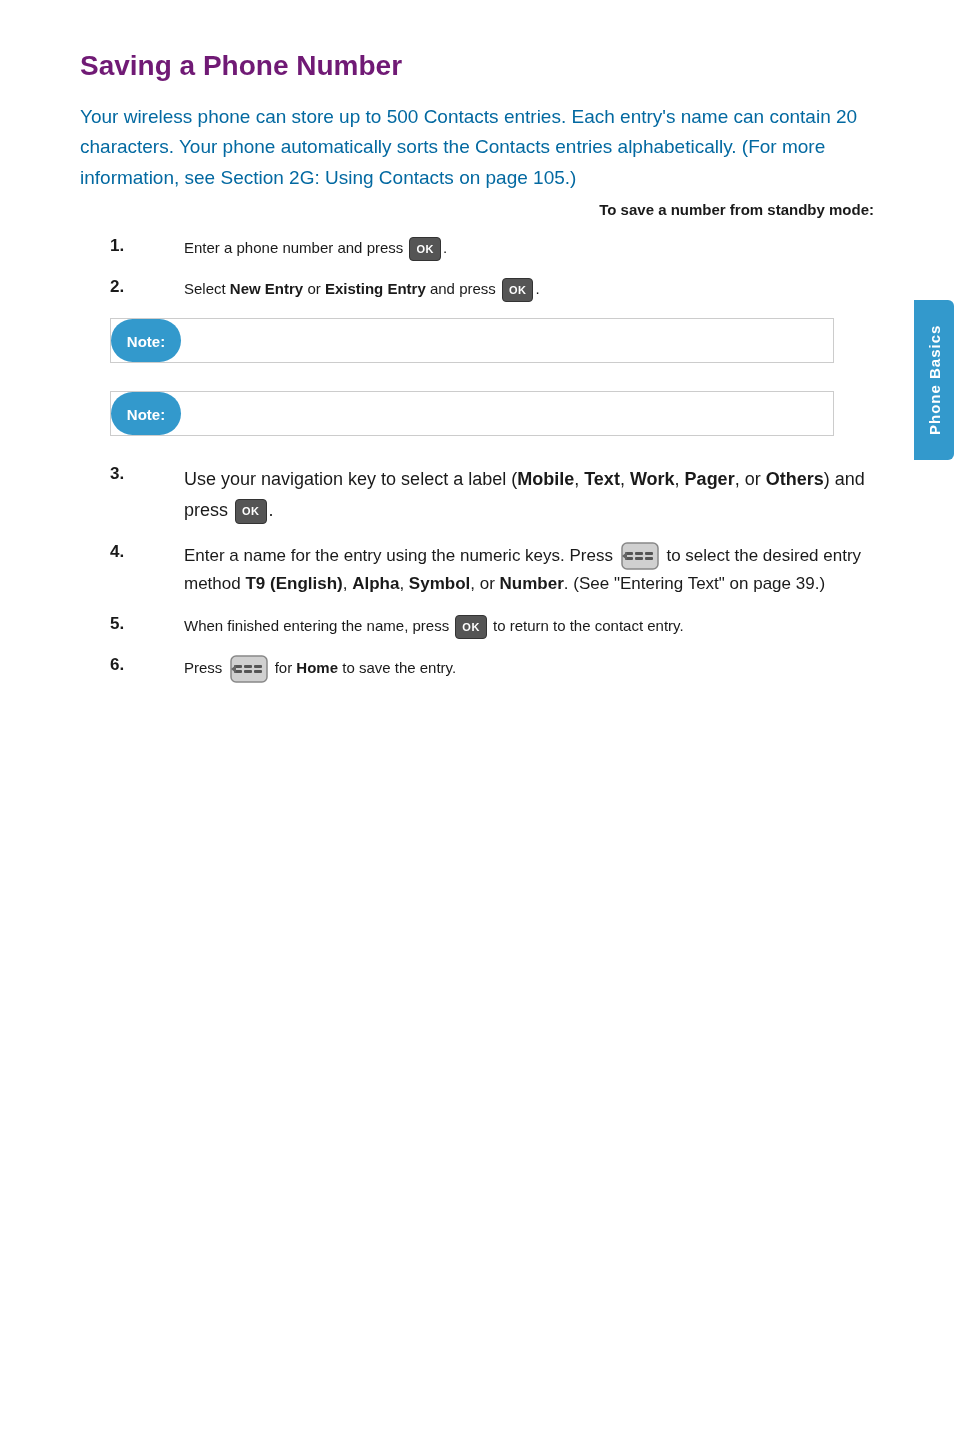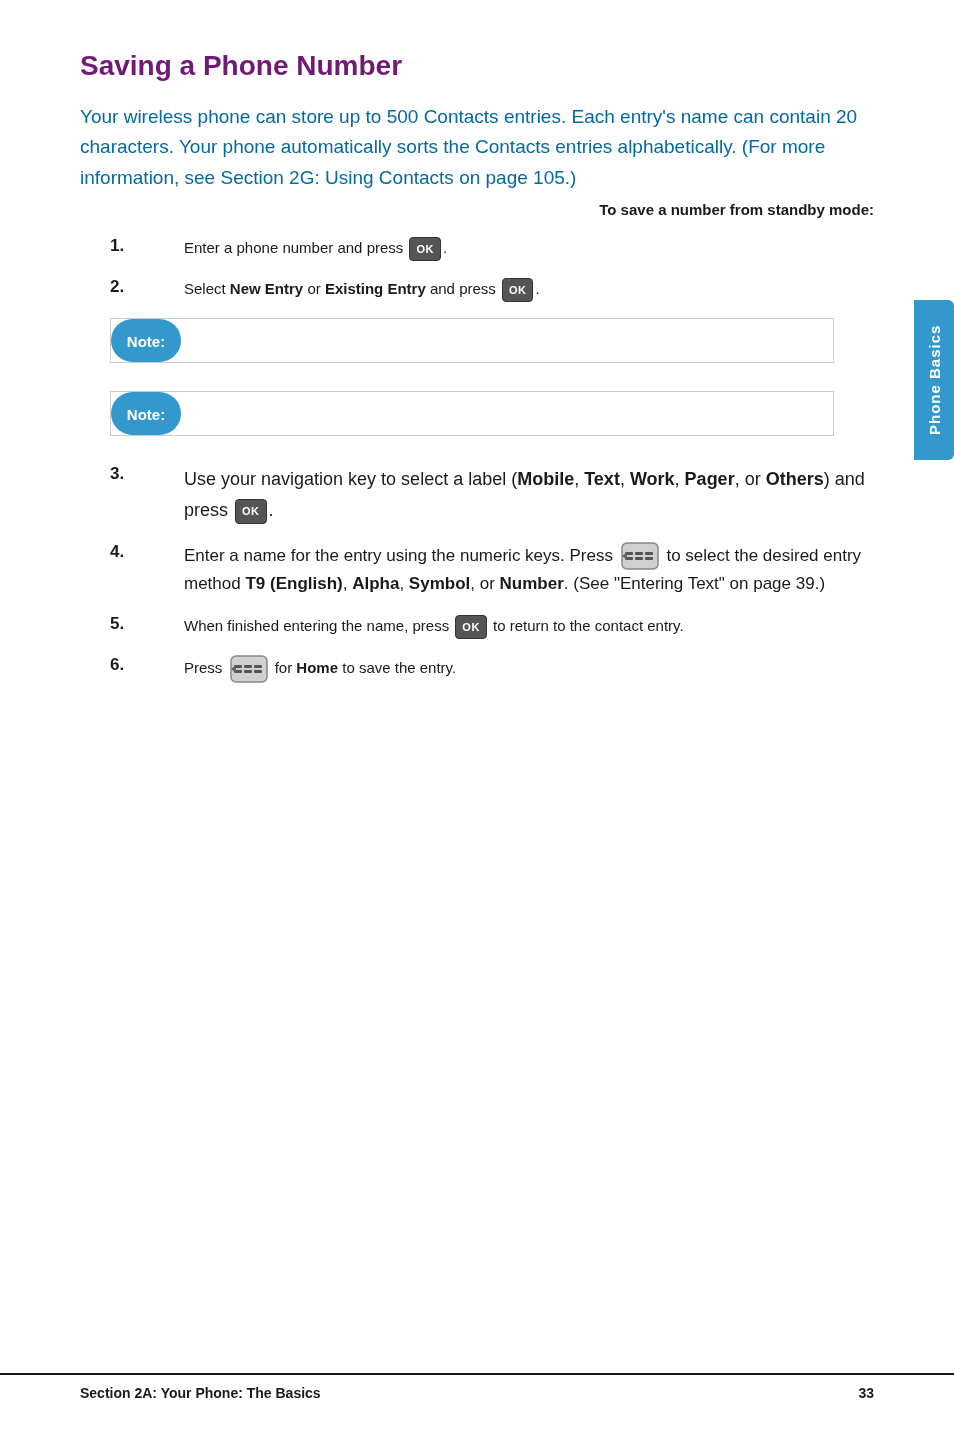--- a/index.html
+++ b/index.html
@@ -282,18 +282,14 @@
           <rect x="14" y="15" width="8" height="3" rx="1" fill="#555"></rect>
           <rect x="24" y="10" width="8" height="3" rx="1" fill="#555"></rect>
           <rect x="24" y="15" width="8" height="3" rx="1" fill="#555"></rect>
           <polygon points="1,14 6,10 6,18" fill="#666"></polygon>
         </svg>
       </span>
       for <strong>Home</strong> to save the entry.
     </span>
   </div>
 
-  <div class="footer-bar">
-    <span class="footer-section">Section 2A: Your Phone: The Basics</span>
-    <span class="footer-page">33</span>
-  </div>
 
 </div>
 
 </body></html>

